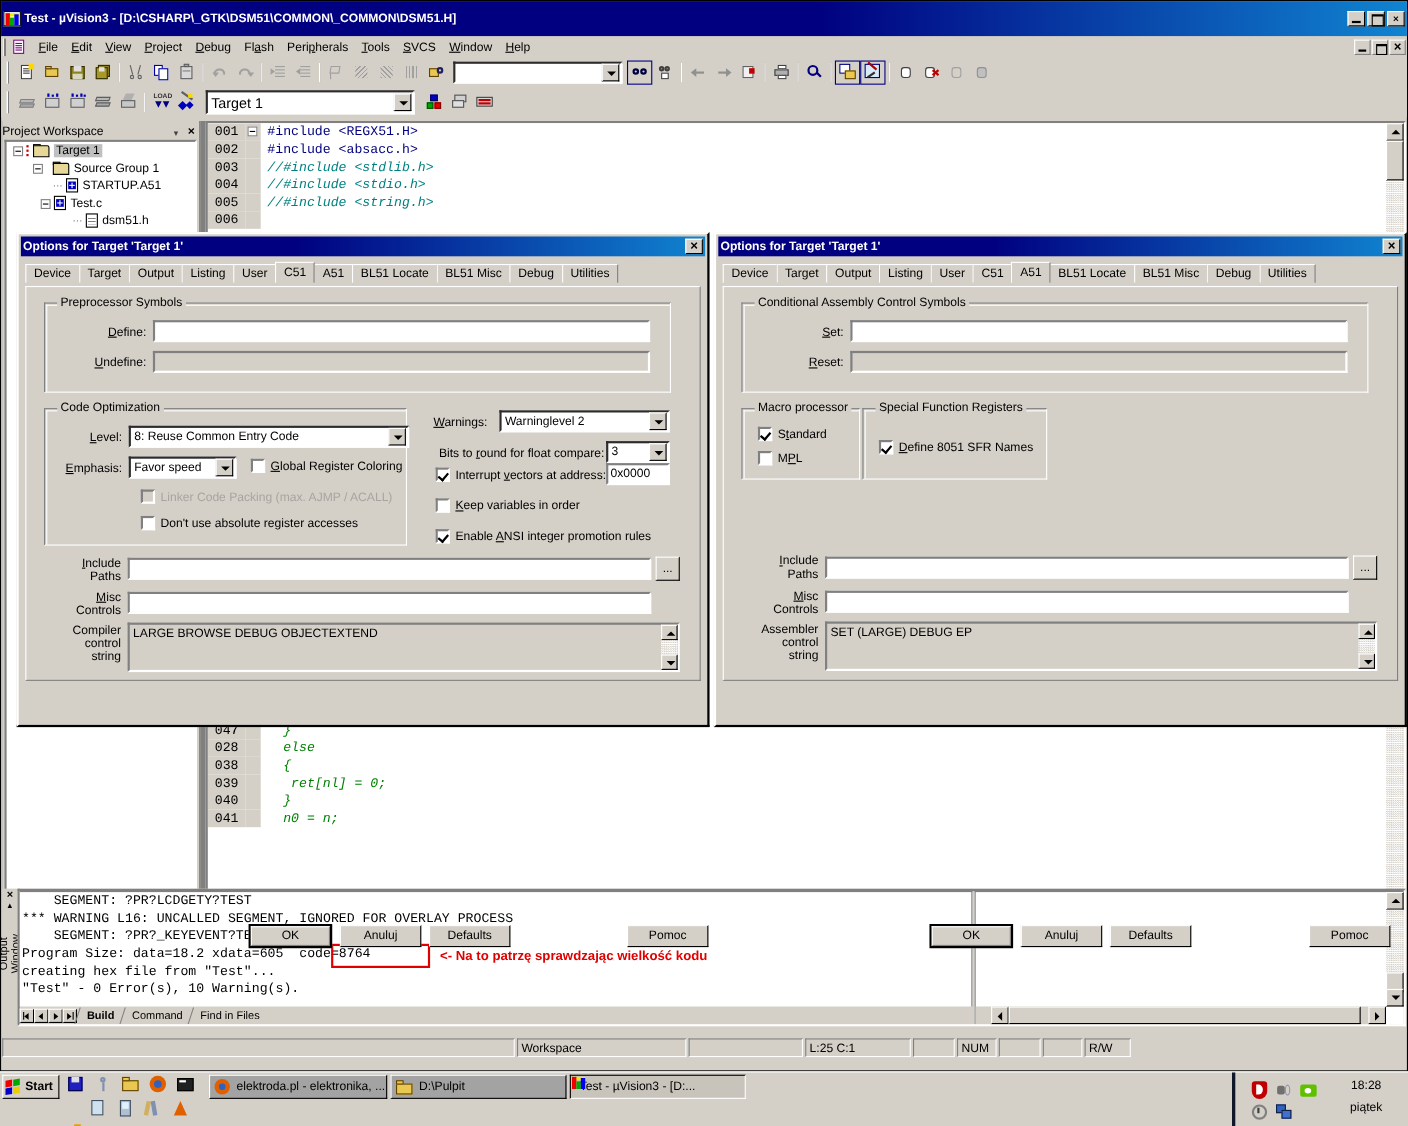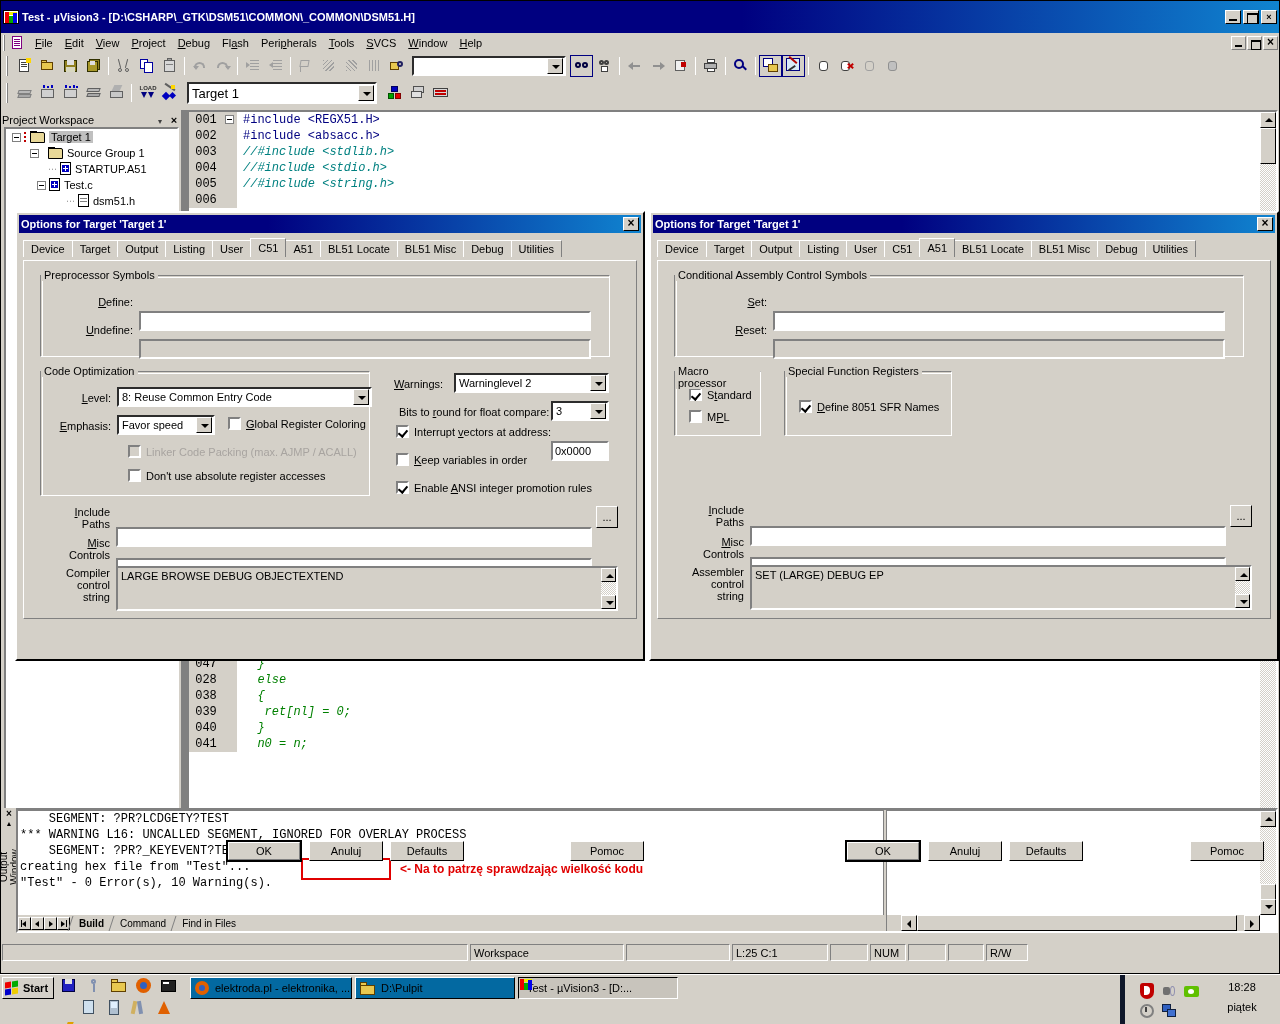--- a/index.html
+++ b/index.html
@@ -159,25 +159,25 @@
   .dtab { height:17px; padding:0 7px; font-size:11px; background:#d4d0c8; color:#000;
           border:1px solid; border-color:#fff #808080 #808080 #fff; border-bottom:none;
           display:flex; align-items:center; margin-right:-1px; }
   .dtab.active { height:19px; font-weight:normal; border-color:#fff #808080 #d4d0c8 #fff; z-index:4; position:relative; }
   .tabbody { position:absolute; left:6px; right:6px; top:47px; bottom:40px; background:#d4d0c8;
              border:1px solid; border-color:#fff #808080 #808080 #fff; }
   .group { position:absolute; border:1px solid #808080; border-right-color:#fff; border-bottom-color:#fff; }
   .group::after { content:""; position:absolute; left:1px; top:1px; right:0px; bottom:0px;
                   border:1px solid #fff; border-left-color:#fff; border-top-color:#fff;
                   border-right:none; border-bottom:none; pointer-events:none; }
-  .group > .glabel { position:absolute; left:0; top:-7px; background:#d4d0c8; padding:0 3px; font-size:11px; color:#000; z-index:2; }
+  .group > .glabel { position:absolute; left:11px; top:-7px; background:#d4d0c8; padding:0 3px; font-size:11px; color:#000; z-index:2; }
   .lbl { font-size:11px; color:#000; }
   .lbl u { text-decoration:underline; }
   .inp { background:#fff; border:2px solid; border-color:#808080 #fff #fff #808080;
-         font-size:11px; padding:1px 2px; color:#000; display:flex; align-items:center;margin-top:20px; }
+         font-size:11px; padding:1px 2px; color:#000; display:flex; align-items:center; }
   .inp.disabled { background:#d4d0c8; }
   .cb { width:13px; height:13px; background:#fff; border:2px solid; border-color:#808080 #fff #fff #808080;
         position:relative; flex:none; }
   .cb.on::after { content:""; position:absolute; left:2px; top:1px; width:4px; height:7px;
                   border:solid #000; border-width:0 2px 2px 0; transform:rotate(40deg); }
   .cb.dis { background:#d4d0c8; }
   .btn { background:#d4d0c8; border:1px solid; border-color:#fff #000 #000 #fff; font-size:11px;
          display:flex; align-items:center; justify-content:center; color:#000; position:relative; }
   .btn.def { border:2px solid #000; }
   .btn.def span { display:block; border:1px solid; border-color:#fff #808080 #808080 #fff; width:100%;
@@ -186,24 +186,24 @@
         font-size:11px; color:#000; padding:2px 3px; position:relative; }
   .ta-sb { position:absolute; right:0; top:0; bottom:0; width:15px; background:#d4d0c8; }
   
   .taskbar { position:absolute; left:0; bottom:0; width:1280px; height:50px; background:#d4d0c8;
              border-top:1px solid #fff; }
   .startbtn { position:absolute; left:2px; top:2px; width:52px; height:22px; background:#d4d0c8;
               border:1px solid; border-color:#fff #000 #000 #fff; display:flex; align-items:center;
               font-weight:bold; font-size:11px; padding-left:2px; }
   .qlaunch { position:absolute; left:58px; top:0px; width:130px; height:48px; }
   .qicon { width:20px; height:20px; position:relative; display:inline-block; margin:1px; vertical-align:top; }
-  .tbitem { position:absolute; height:22px; top:2px; background:#0369a1;
+  .tbitem { position:absolute; height:22px; top:2px; background:#a3a3a3;
             border:1px solid; border-color:#fff #000 #000 #fff; display:flex; align-items:center;
             font-size:11px; padding-left:3px; overflow:hidden; white-space:nowrap; }
-  .tray { position:absolute; right:0px; top:0px; width:160px; height:50px; border-left:5px solid #0f172a; }
+  .tray { position:absolute; right:0px; top:0px; width:160px; height:50px; border-left:3px solid #0f172a; }
   .clock { position:absolute; right:8px; top:6px; font-size:11px; text-align:center; width:60px; }
   .clockd { position:absolute; right:8px; top:26px; font-size:11px; text-align:center; width:60px; }
   .redbox { position:absolute; border:2px solid #e00000; }
   .redtext { position:absolute; color:#e00000; font-weight:bold; font-size:12px; font-family:"Liberation Sans",sans-serif; }
 </style>
 </head>
 <body>
 
 <div class="app">
 
@@ -729,20 +729,21 @@
     <div class="out-left">
       <div style="font-size:10px;font-weight:bold;text-align:center;line-height:11px;">×</div>
       <div style="text-align:center;font-size:7px;line-height:10px;">▲</div>
       <div class="out-vlabel">Output Window</div>
     </div>
     <div class="out-body">
       <div class="out-pane">
         <div class="oline">    SEGMENT: ?PR?LCDGETY?TEST</div>
         <div class="oline">*** WARNING L16: UNCALLED SEGMENT, IGNORED FOR OVERLAY PROCESS</div>
         <div class="oline">    SEGMENT: ?PR?_KEYEVENT?TEST</div>
+        <div class="oline">Program Size: data=18.2 xdata=605  code=8764</div>
         <div class="oline">creating hex file from "Test"...</div>
         <div class="oline">"Test" - 0 Error(s), 10 Warning(s).</div>
         <div class="redbox" style="left:283px;top:47px;width:90px;height:22px;"></div>
         <div class="redtext" style="left:382px;top:51px;">&lt;- Na to patrzę sprawdzając wielkość kodu</div>
       </div>
       <div class="out-tabs">
         <div class="navb">
             <span style="position:absolute;left:3px;top:3px;border-top:3px solid transparent;border-bottom:3px solid transparent;border-right:4px solid #000;"></span>
             <span style="position:absolute;left:2px;top:2px;width:1px;height:7px;background:#000;"></span>
           </div>
@@ -935,21 +936,21 @@
         <span class="lbl" style="position:absolute;left:26px;top:20px;width:66px;text-align:right;"><u>S</u>et:</span>
         <div class="inp" style="position:absolute;left:98px;top:15px;width:452px;height:20px;">
           <span></span>
         </div>
         <span class="lbl" style="position:absolute;left:26px;top:48px;width:66px;text-align:right;"><u>R</u>eset:</span>
         <div class="inp disabled" style="position:absolute;left:98px;top:43px;width:452px;height:20px;">
           <span></span>
         </div>
       </div>
 
-      <div class="group" style="left:16px;top:110px;width:87px;height:65px;">
+      <div class="group" style="left:16px;top:110px;width:108px;height:65px;">
         <span class="glabel">Macro processor</span>
         <div style="position:absolute;left:14px;top:16px;display:flex;align-items:center;gap:5px;">
           <span class="cb on"></span>
           <span class="lbl">S<u>t</u>andard</span>
         </div>
         <div style="position:absolute;left:14px;top:38px;display:flex;align-items:center;gap:5px;">
           <span class="cb"></span>
           <span class="lbl">M<u>P</u>L</span>
         </div>
       </div>

